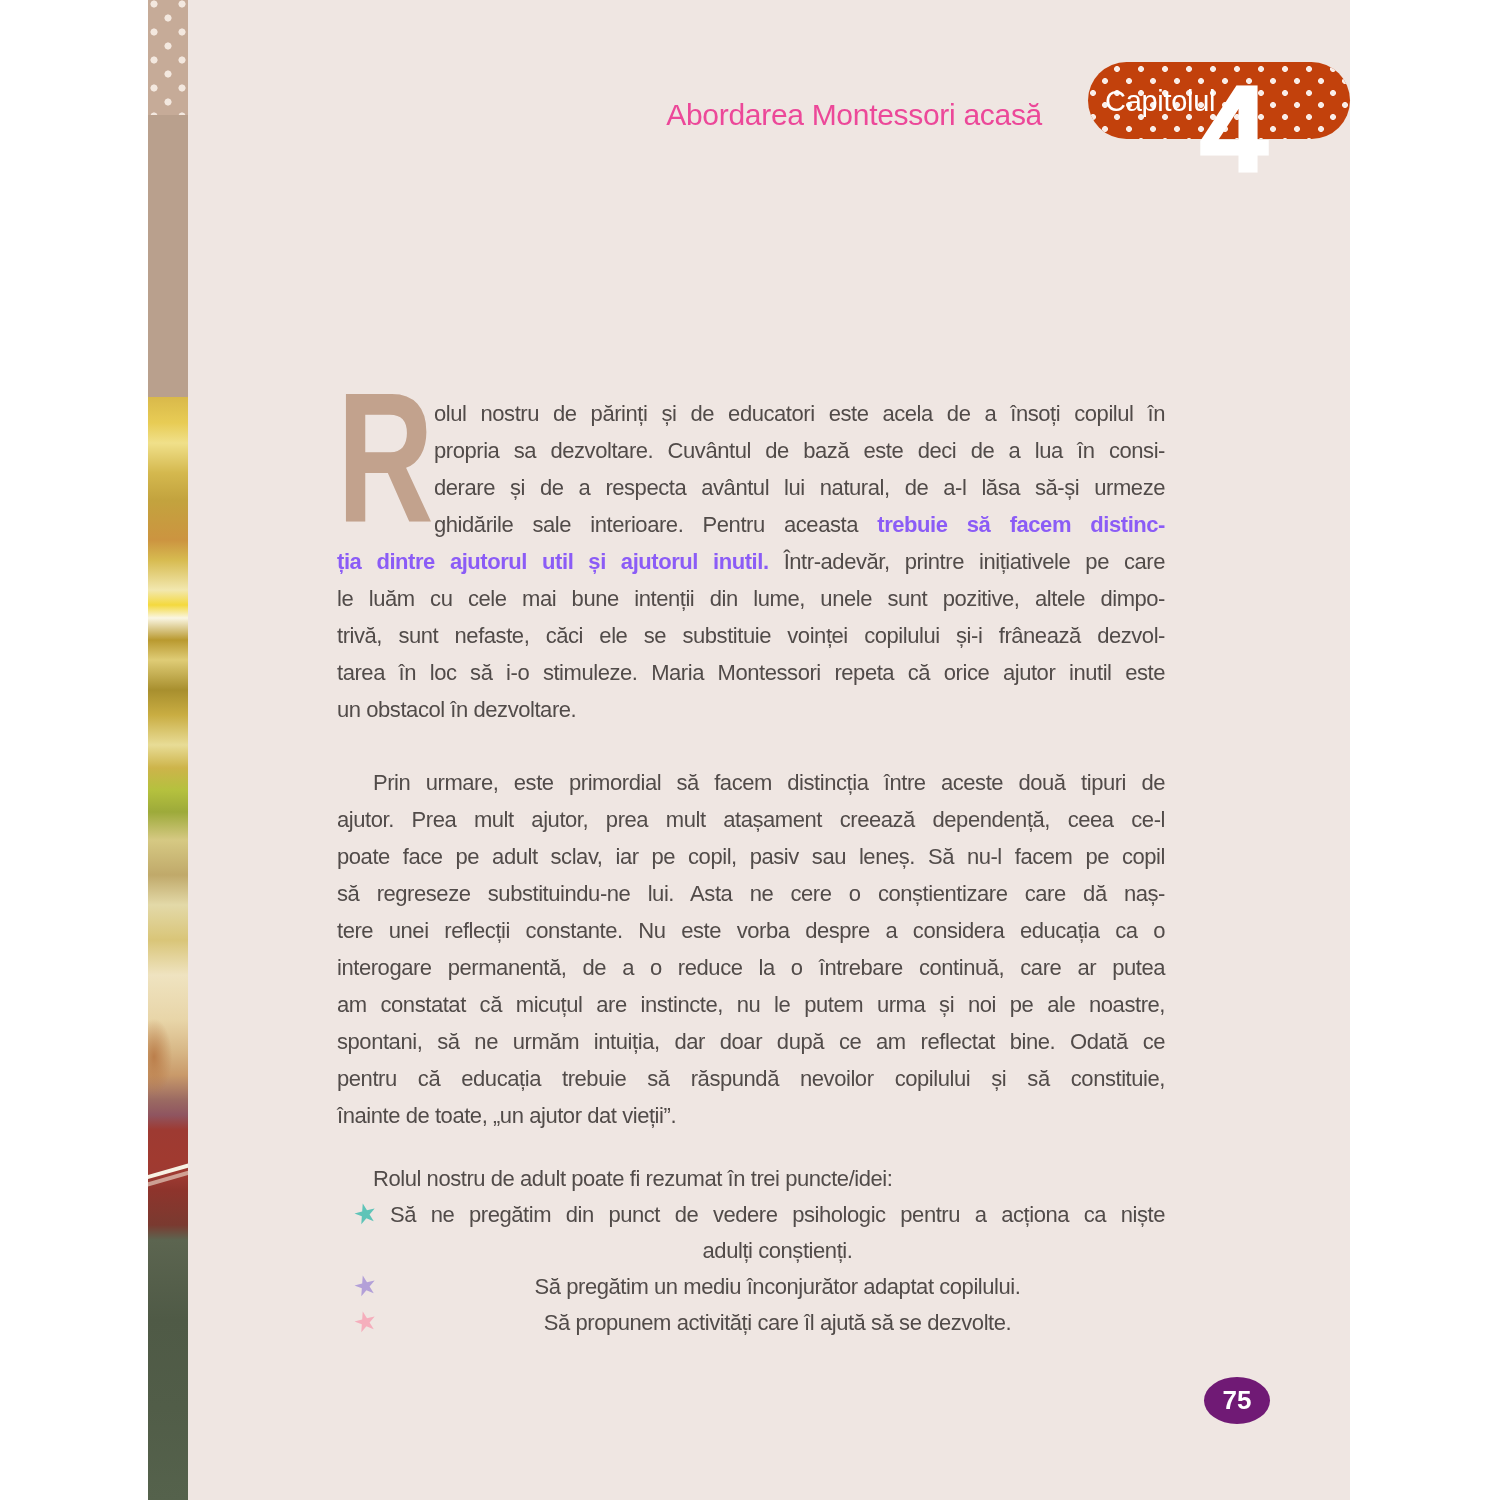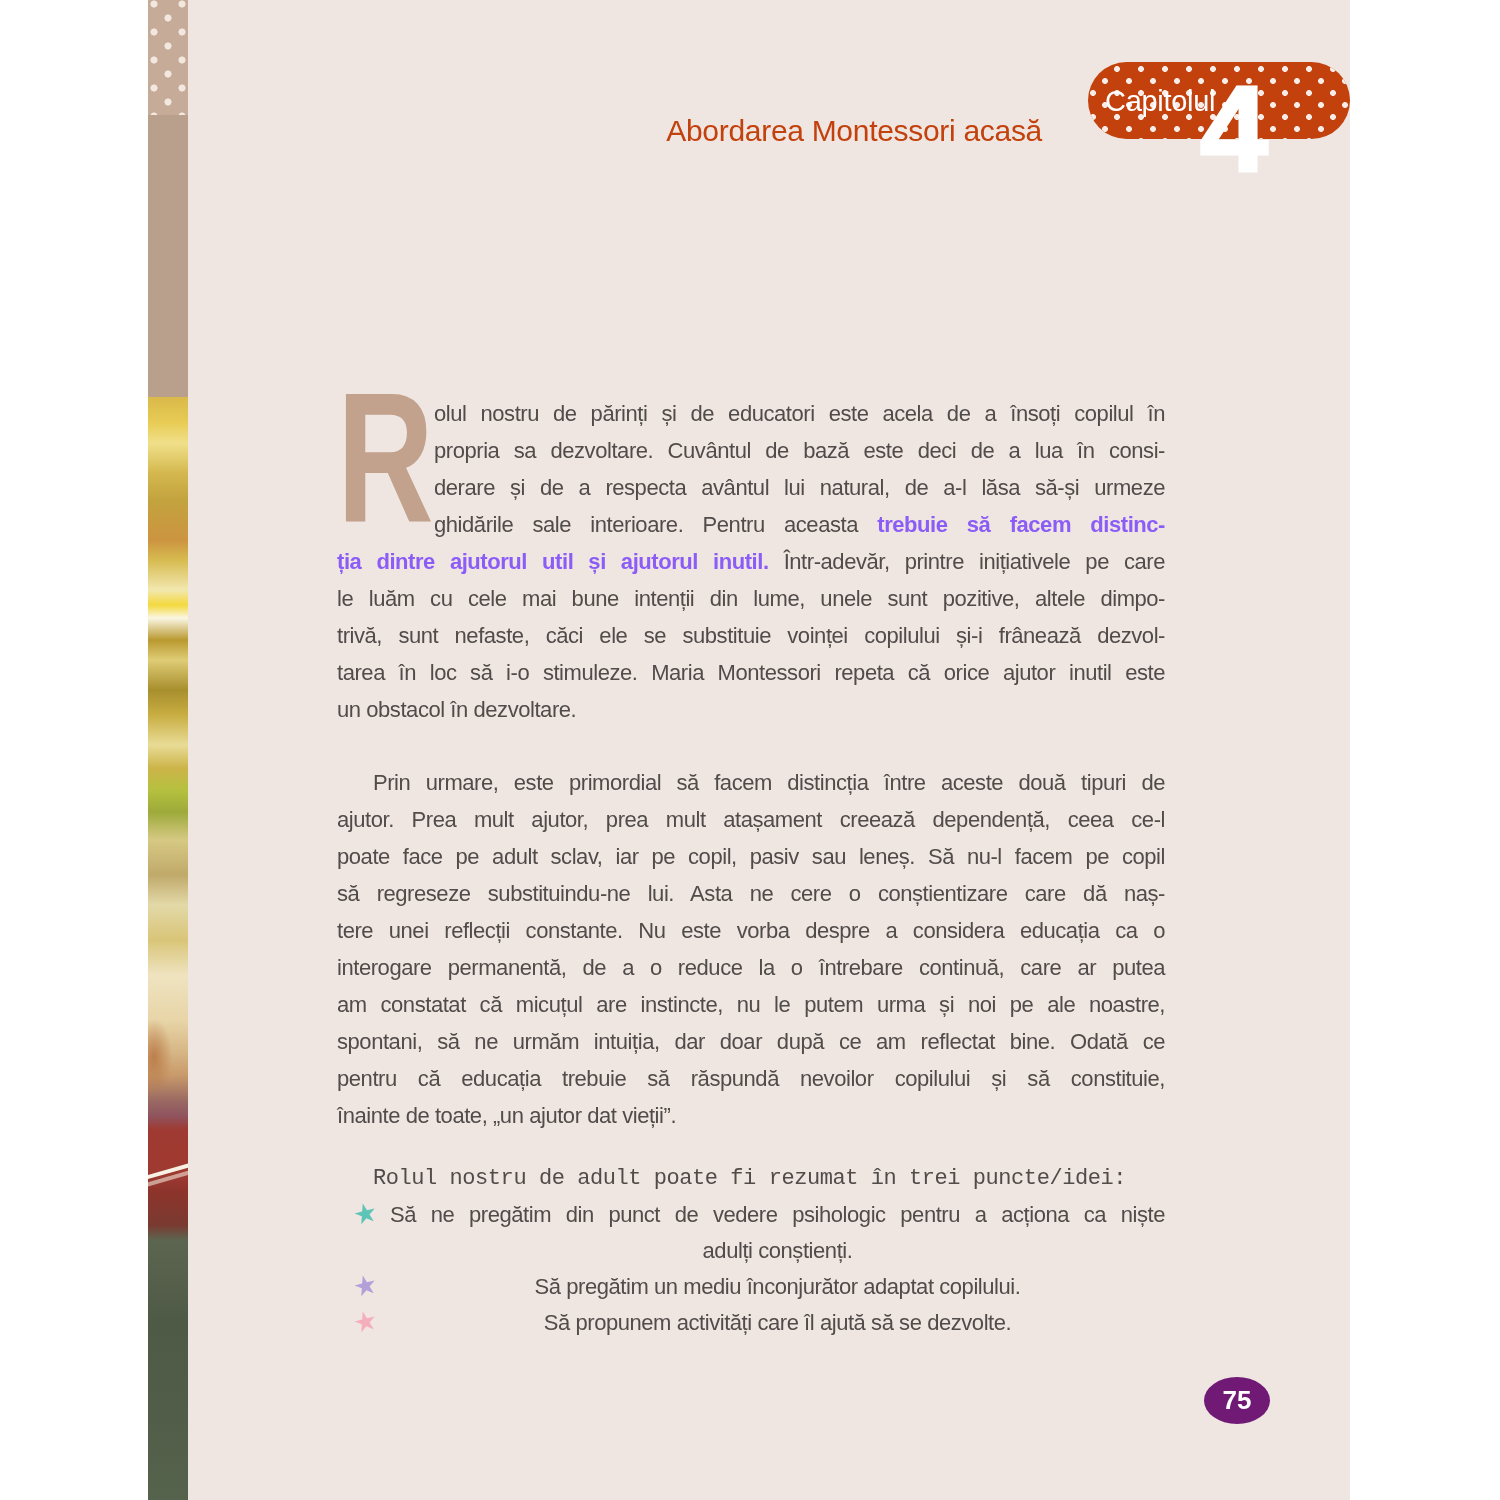--- a/index.html
+++ b/index.html
@@ -42,22 +42,22 @@
         #9e3a32 778px,#8e342c 793px,#7a3a30 828px,#5c6550 843px,#4f5a46 923px,
         #515d48 1010px,#55624c 1103px);
   }
   .photo-line{
     position:absolute;left:-6px;top:772px;width:54px;height:4px;
     background:#f7f2e4;transform:rotate(-16deg);
     box-shadow:0 7px 0 rgba(250,245,230,.55);
   }
   
   .chapter-title{
-    position:absolute;top:114px;left:0;width:1042px;text-align:right;
-    font-size:30px;letter-spacing:-0.01em;color:#c2410c;font-weight:normal;
+    position:absolute;top:98px;left:0;width:1042px;text-align:right;
+    font-size:30px;letter-spacing:-0.01em;color:#ec4899;font-weight:normal;
   }
   .chapter-badge{
     position:absolute;left:1088px;top:62px;width:262px;height:77px;
     background:#c2410c;border-radius:40px;
   }
   .chapter-badge .dots{
     position:absolute;left:0;top:0;right:0;bottom:0;border-radius:40px;
     background-image:
       radial-gradient(circle,rgba(255,255,255,.9) 2.6px,rgba(255,255,255,0) 3.3px),
       radial-gradient(circle,rgba(255,255,255,.9) 2.6px,rgba(255,255,255,0) 3.3px);
@@ -85,21 +85,21 @@
   .hl{color:#8b5cf6;font-weight:bold;}
   .dropcap{
     float:left;width:97px;height:140px;color:#c2a28d;overflow:visible;
   }
   .dropcap span{
     display:block;font-size:186px;line-height:1;font-weight:bold;
     transform:scaleX(0.72);transform-origin:0 0;margin-top:-30px;
     letter-spacing:0;
   }
   .para2{margin-top:36px;}
-  .list-intro{margin-top:26px;font-family:Liberation Mono, monospace;}
+  .list-intro{margin-top:26px;}
   .list-block{margin-top:0;}
   .li{position:relative;padding-left:53px;}
   .li .ln{height:36px;line-height:36px;text-align:center;}
   .star{
     position:absolute;left:16px;top:3px;font-size:27px;line-height:27px;
     transform:rotate(-14deg);font-family:"DejaVu Sans",sans-serif;
   }
   .star-teal{color:#5fc4b8;}
   .star-purple{color:#b3a0d8;}
   .star-pink{color:#f5aebc;}

